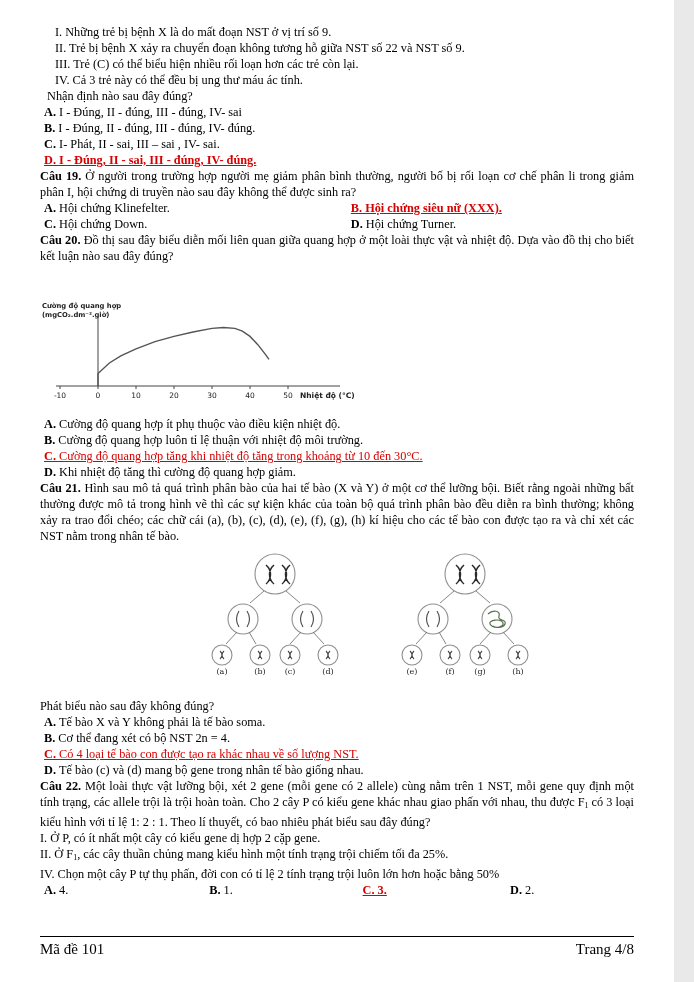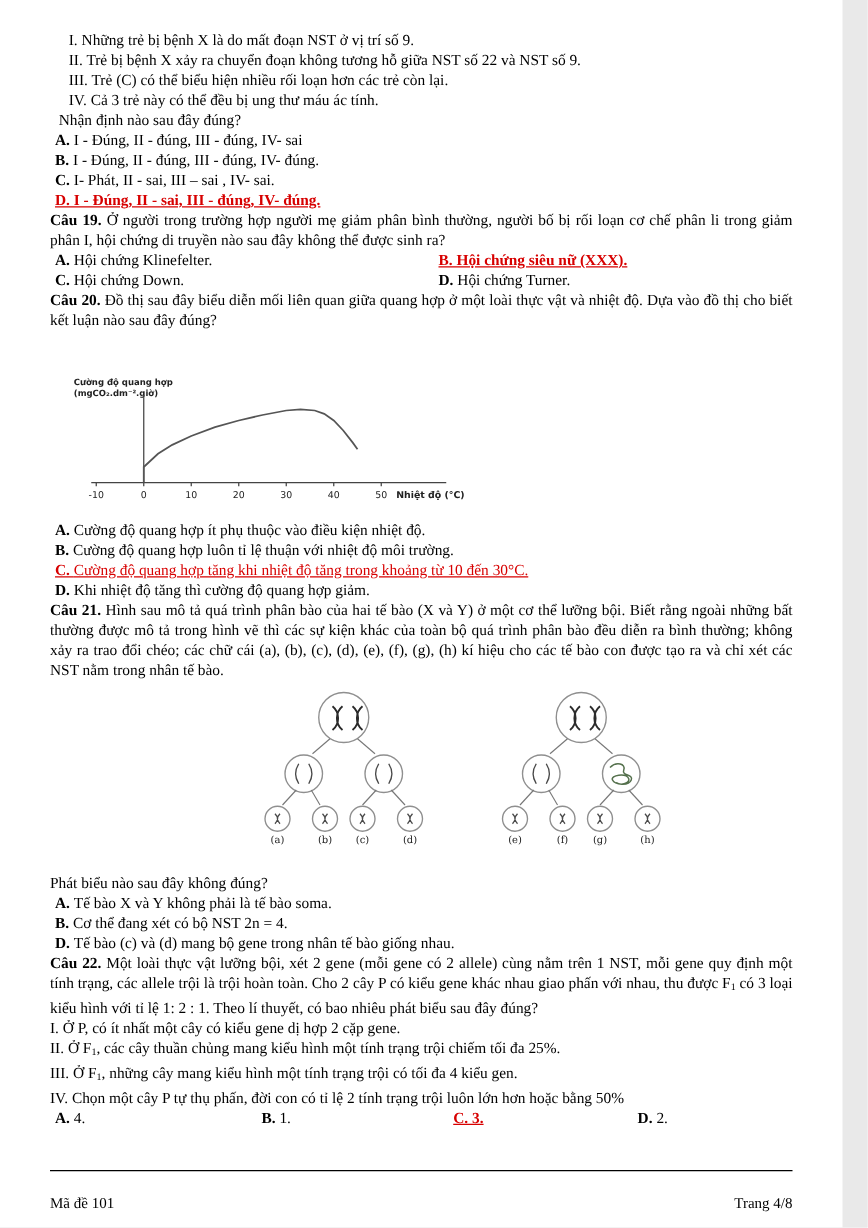--- a/index.html
+++ b/index.html
@@ -22,38 +22,38 @@
   .red{color:#d70000;}
   .u{text-decoration:underline;}
   .sub{font-size:8px;vertical-align:-2px;}
   .cols{display:flex;}
   .cols2 > div:first-child{flex:0 0 52%;}
   .cols2 > div:last-child{flex:1;}
   .cols4 > div:nth-child(1){flex:0 0 28%;}
   .cols4 > div:nth-child(2){flex:0 0 26%;}
   .cols4 > div:nth-child(3){flex:0 0 25%;}
   .cols4 > div:nth-child(4){flex:1;}
-  .chart-wrap{margin:34px 0 6px 17px;}
+  .chart-wrap{margin:34px 0 6px 0;}
   .fig-wrap{margin:4px 0 4px 150px;}
   .axis{stroke:#444;stroke-width:1;}
   .curve{fill:none;stroke:#555;stroke-width:1.4;}
   .ylab{font:bold 6.8px "DejaVu Sans",sans-serif;fill:#222;}
   .tick{font:7.5px "DejaVu Sans",sans-serif;fill:#222;text-anchor:middle;}
   .xlab{font:bold 7.5px "DejaVu Sans",sans-serif;fill:#222;}
   .cell{fill:none;stroke:#8f8f8f;stroke-width:1.1;}
   .chrom{fill:none;stroke:#2b2b2b;stroke-width:1.5;}
   .chrom2{fill:none;stroke:#4a4a4a;stroke-width:1.1;}
   .arr{stroke:#777;stroke-width:0.9;}
   .lbl{font:8px "DejaVu Serif",serif;fill:#222;text-anchor:middle;}
   .scrib{fill:none;stroke:#54704c;stroke-width:1.2;}
   .footer{
     position:absolute;left:40px;right:40px;top:936px;
     border-top:1px solid #000;
     display:flex;justify-content:space-between;
-    padding-top:18px;font-size:12px;
+    padding-top:4px;font-size:15px;
   }
 </style>
 </head>
 <body>
 
 <div class="page">
 
   <div>
       <div class="line ind2"><span class="">I. Những trẻ bị bệnh X là do mất đoạn NST ở vị trí số 9.</span></div>
       <div class="line ind2"><span class="">II. Trẻ bị bệnh X xảy ra chuyển đoạn không tương hỗ giữa NST số 22 và NST số 9.</span></div>
@@ -159,25 +159,25 @@
         <text class="lbl" x="90" y="124">(g)</text>
         <text class="lbl" x="128" y="124">(h)</text>
       </g>
     </svg>
   </div>
 
   <div>
       <div class="line "><span class="">Phát biểu nào sau đây không đúng?</span></div>
       <div class="line opt"><span class="b">A. </span><span class="">Tế bào X và Y không phải là tế bào soma.</span></div>
       <div class="line opt"><span class="b">B. </span><span class="">Cơ thể đang xét có bộ NST 2n = 4.</span></div>
+      <div class="line opt"><span class="b red u">C. </span><span class="red u">Có 4 loại tế bào con được tạo ra khác nhau về số lượng NST.</span></div>
       <div class="line opt"><span class="b">D. </span><span class="">Tế bào (c) và (d) mang bộ gene trong nhân tế bào giống nhau.</span></div>
       <div class="line para"><span class="b">Câu 22. </span><span class="">Một loài thực vật lưỡng bội, xét 2 gene (mỗi gene có 2 allele) cùng nằm trên 1 NST, mỗi gene quy định một tính trạng, các allele trội là trội hoàn toàn. Cho 2 cây P có kiểu gene khác nhau giao phấn với nhau, thu được F</span><span class="sub">1</span><span class=""> có 3 loại kiểu hình với tỉ lệ 1: 2 : 1. Theo lí thuyết, có bao nhiêu phát biểu sau đây đúng?</span></div>
       <div class="line "><span class="">I. Ở P, có ít nhất một cây có kiểu gene dị hợp 2 cặp gene.</span></div>
       <div class="line "><span class="">II. Ở F</span><span class="sub">1</span><span class="">, các cây thuần chủng mang kiểu hình một tính trạng trội chiếm tối đa 25%.</span></div>
-      <div class="line "><span class="">III. Ở F</span><span class="sub">1</span><span class="">, những cây mang kiểu hình một tính trạng trội có tối đa 4 kiểu gen.</span></div>
       <div class="line "><span class="">IV. Chọn một cây P tự thụ phấn, đời con có tỉ lệ 2 tính trạng trội luôn lớn hơn hoặc bằng 50%</span></div>
       <div class="line cols cols4 opt">
         <div><span class="b">A. </span><span class="">4.</span></div>
         <div><span class="b">B. </span><span class="">1.</span></div>
         <div><span class="b red u">C. 3.</span></div>
         <div><span class="b">D. </span><span class="">2.</span></div>
       </div>
     </div>
 
   <div class="footer">

